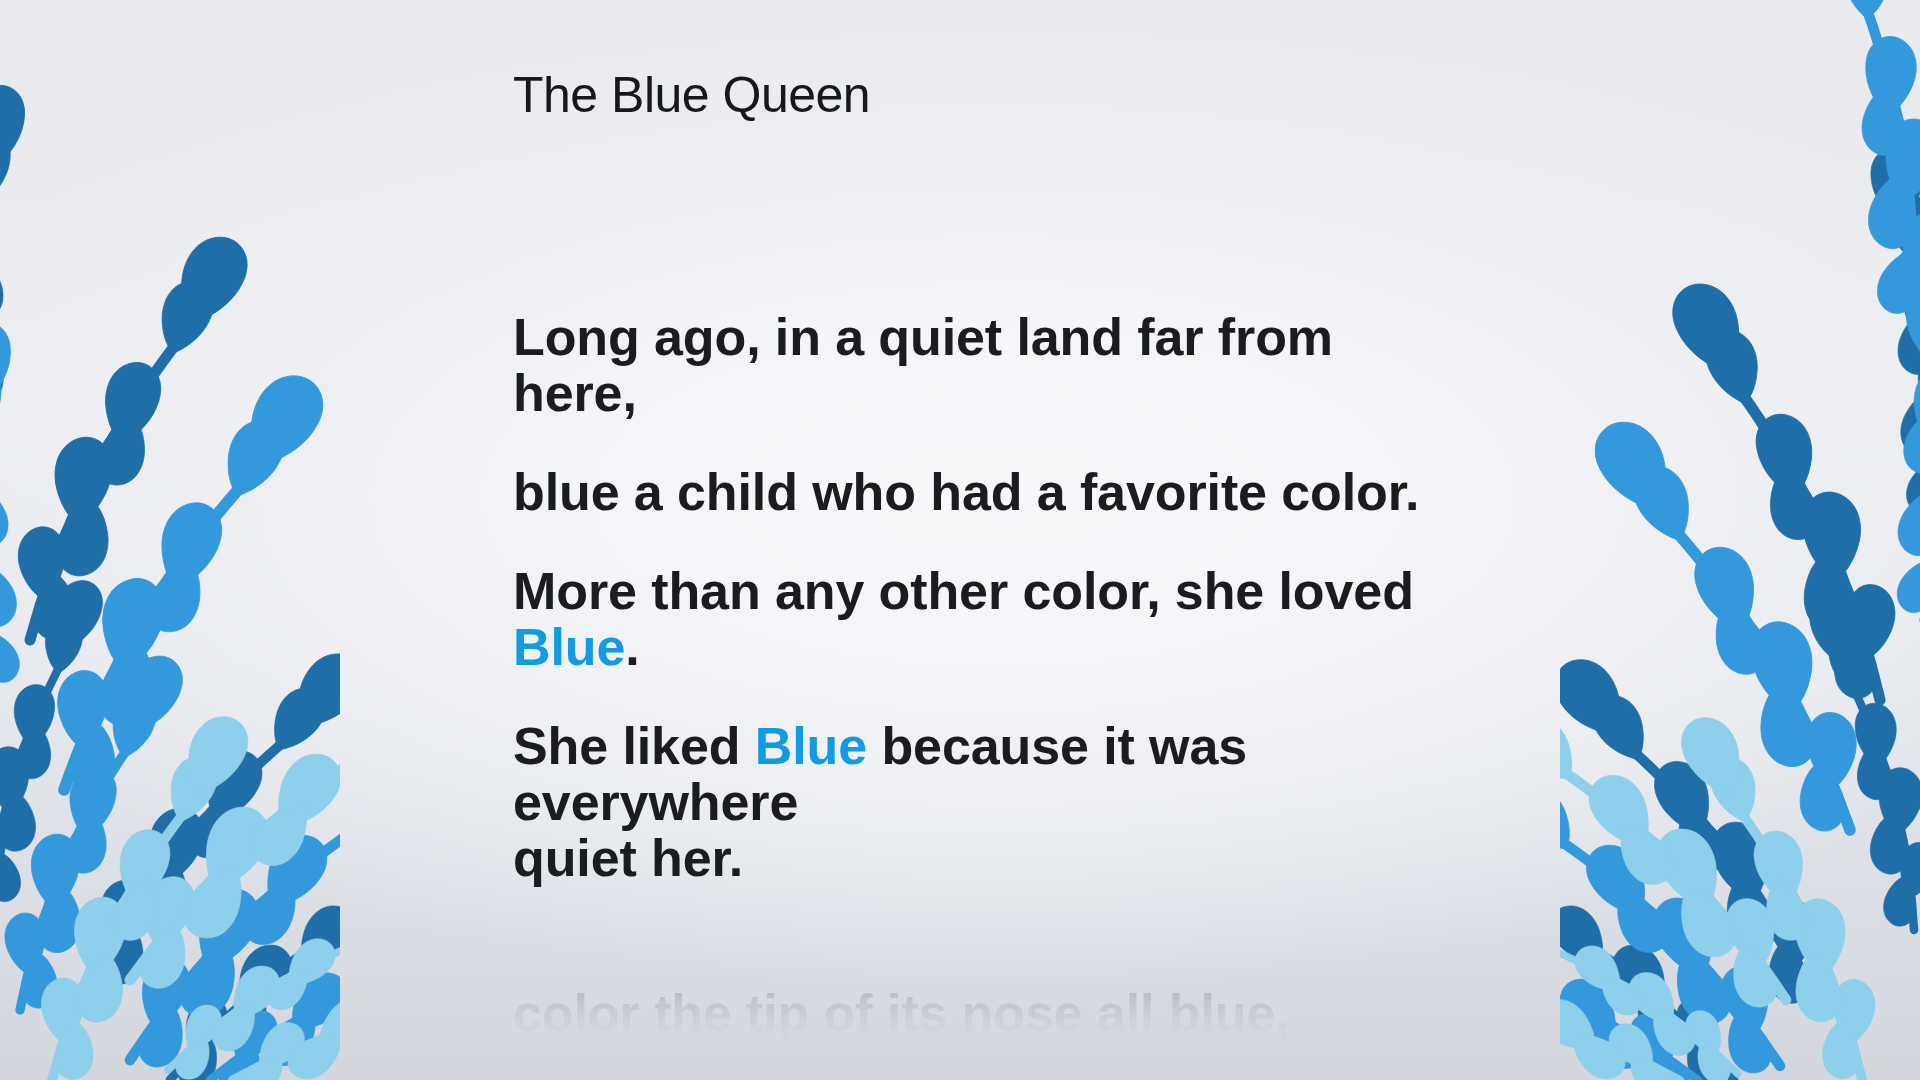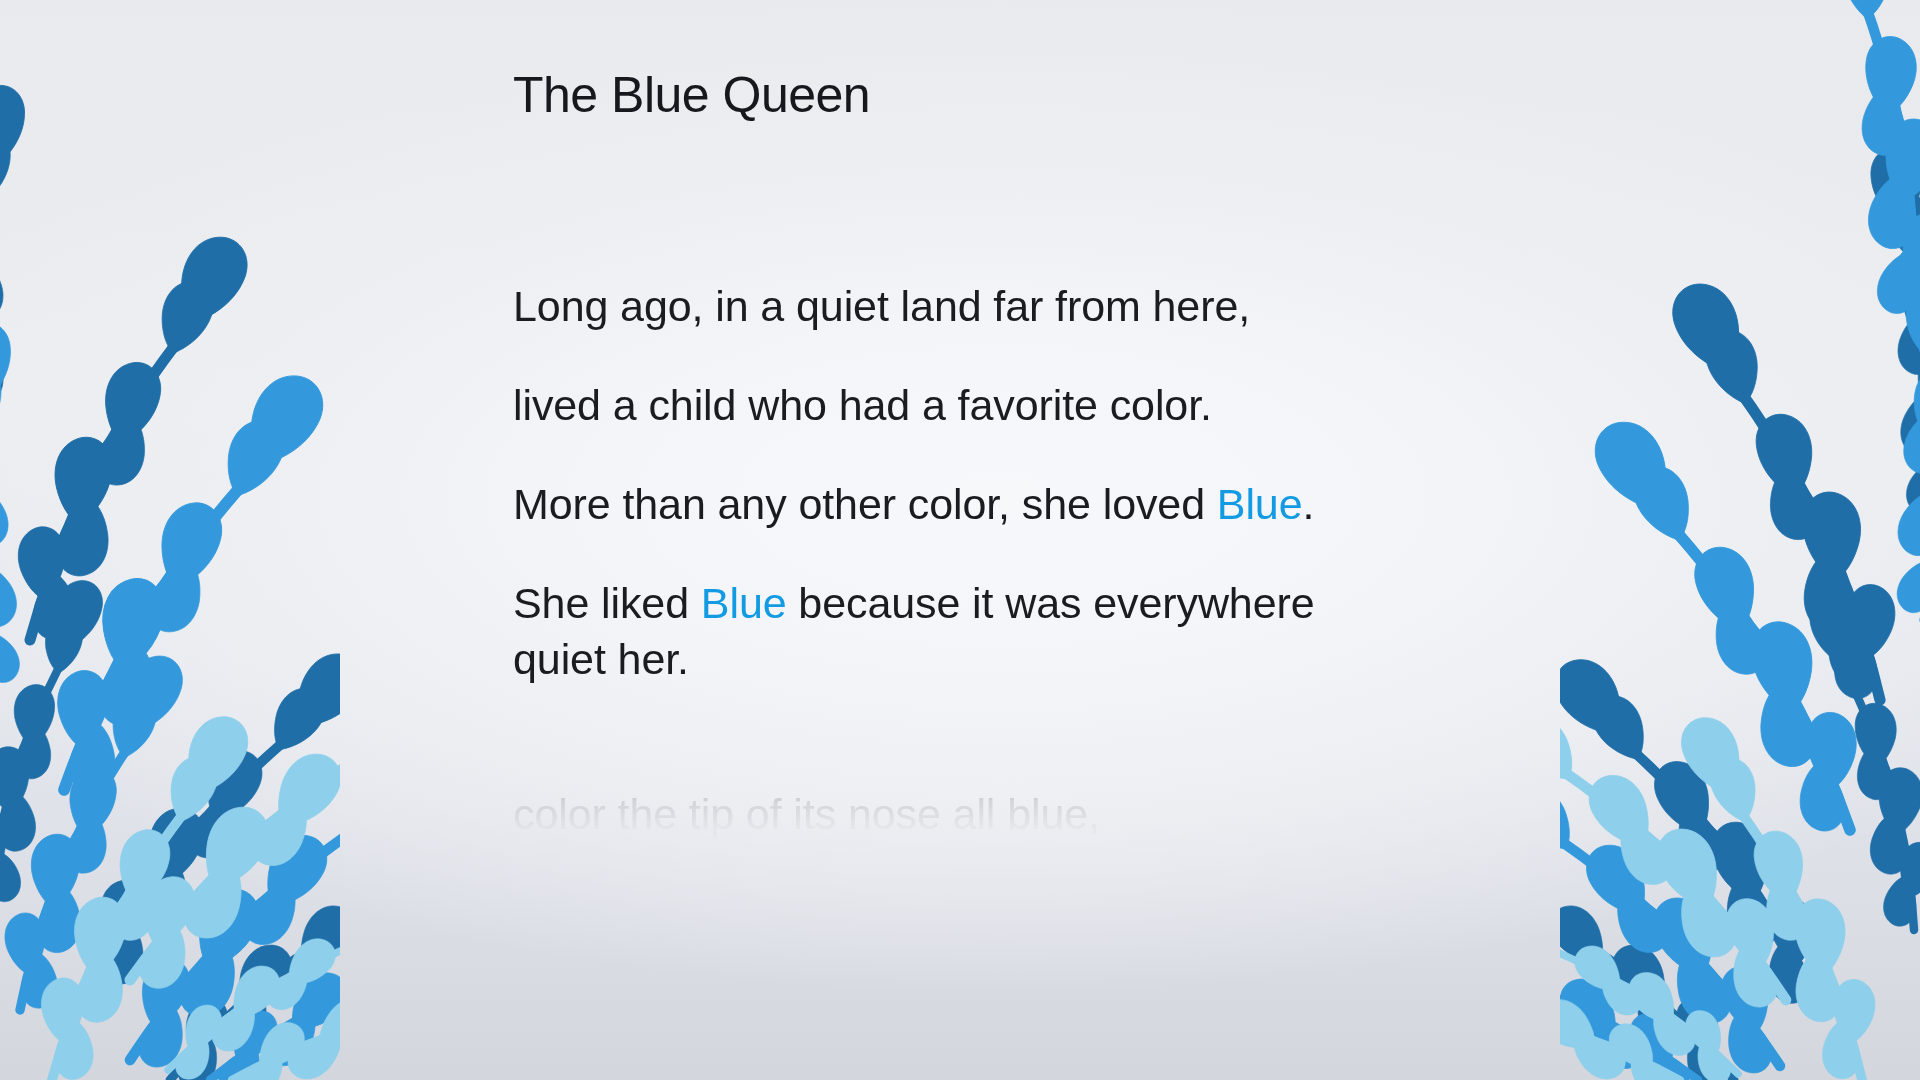--- a/index.html
+++ b/index.html
@@ -51,26 +51,27 @@
     white-space:nowrap;
   }
 
   #story-body {
     position:absolute;
     top:278px; left:0;
     width:940px;
   }
 
   .story-line {
-    font-size:43px;
-    font-weight:400;
+    font-size:52px;
+    font-weight:700;
     line-height:56px;
     color:#1A1C20;
     margin-bottom:43px;
     letter-spacing:-0.1px;
+    margin-top:31px;
   }
   .story-line:last-child { margin-bottom:0; }
 
   .accent { color:#129BE2;text-align:center; }
 
   
   .story-line.faded {
     color:#8A8C92;
     margin-bottom:0;
     -webkit-mask-image:linear-gradient(180deg,
@@ -184,20 +185,20 @@
       </g>
     </svg>
   </div>
 
   <div id="content">
 
     <h1 id="page-title">The Blue Queen</h1>
 
     <div id="story-body">
         <p class="story-line"><span>Long ago, in a quiet land far from here,</span></p>
-        <p class="story-line"><span>lived a child who had a favorite color.</span></p>
+        <p class="story-line"><span>blue a child who had a favorite color.</span></p>
         <p class="story-line"><span>More than any other color, she loved </span><span class="accent">Blue</span><span>.</span></p>
         <p class="story-line"><span>She liked </span><span class="accent">Blue</span><span> because it was everywhere</span><br><span>quiet her.</span></p>
         <p class="story-line faded"><br><span>color the tip of its nose all blue,</span></p>
       </div>
 
   </div>
 </div>
 
 </body></html>

